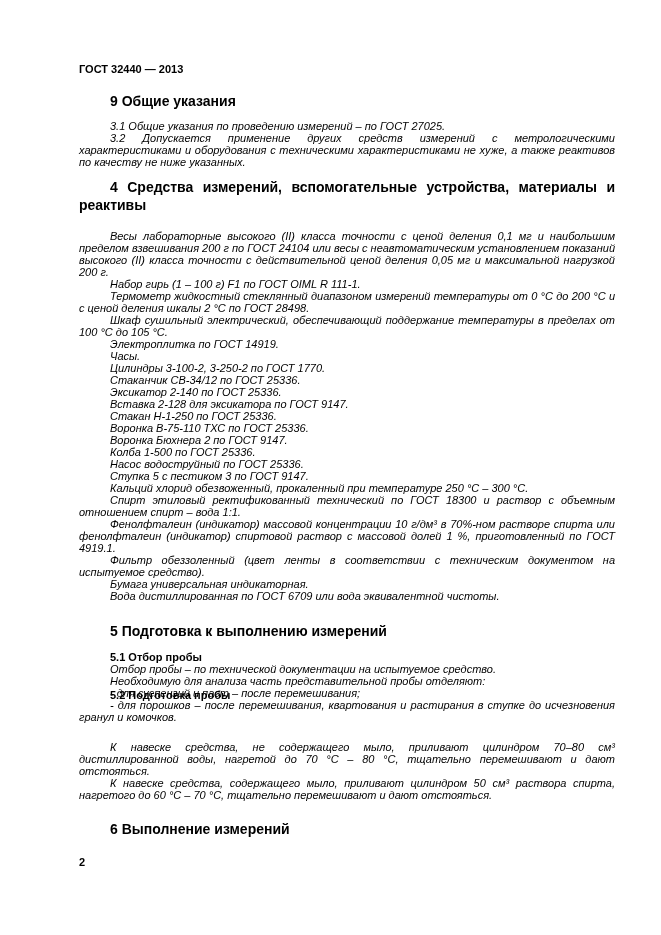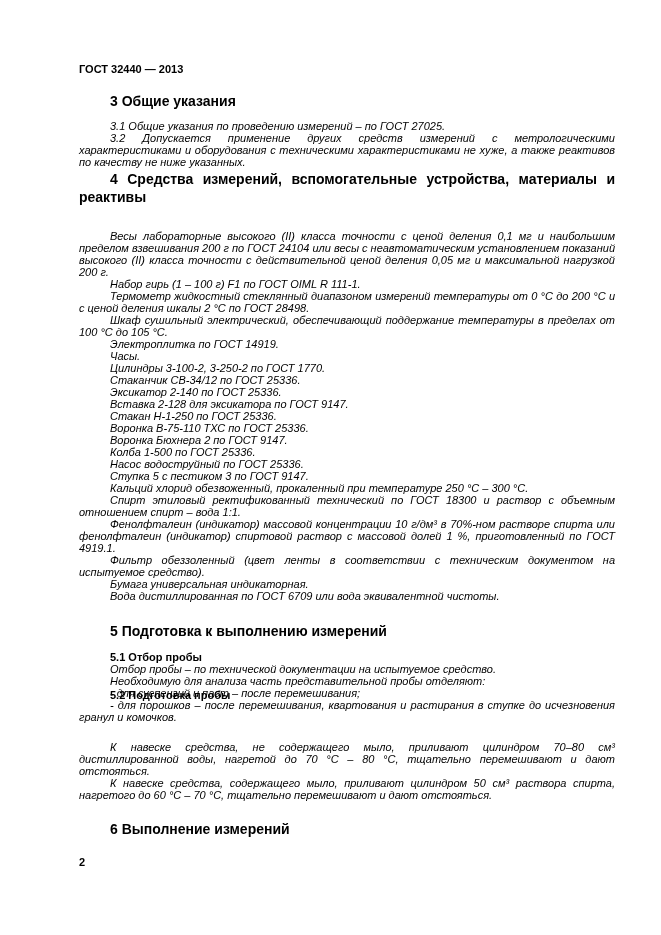--- a/index.html
+++ b/index.html
@@ -12,27 +12,27 @@
   .p { font-size: 11px; line-height: 12px; text-indent: 31px; text-align: justify; margin: 0; }
   .block { position: absolute; left: 0; width: 536px; font-style: italic; }
   .page-num { position: absolute; top: 856px; left: 0; font-weight: bold; font-size: 11px; }
 </style>
 </head>
 <body>
 
 <div class="page">
   <div class="doc-header">ГОСТ 32440 — 2013</div>
 
-  <div class="h1" style="top:92px;">3 Общие указания</div>
+  <div class="h1" style="top:92px;">9 Общие указания</div>
   <div class="block" style="top:120px;">
     <p class="p">3.1 Общие указания по проведению измерений – по ГОСТ 27025.</p>
     <p class="p">3.2 Допускается применение других средств измерений с метрологическими характеристиками и оборудования с техническими характеристиками не хуже, а также реактивов по качеству не ниже указанных.</p>
   </div>
 
-  <div class="h1" style="top:170px;">4 Средства измерений, вспомогательные устройства, материалы и реактивы</div>
+  <div class="h1" style="top:178px;">4 Средства измерений, вспомогательные устройства, материалы и реактивы</div>
   <div class="block" style="top:230px;">
     <p class="p">Весы лабораторные высокого (II) класса точности с ценой деления 0,1 мг и наибольшим пределом взвешивания 200 г по ГОСТ 24104 или весы с неавтоматическим установлением показаний высокого (II) класса точности с действительной ценой деления 0,05 мг и максимальной нагрузкой 200 г.</p>
     <p class="p">Набор гирь (1 – 100 г) F1 по ГОСТ OIML R 111-1.</p>
     <p class="p">Термометр жидкостный стеклянный диапазоном измерений температуры от 0 °С до 200 °С и с ценой деления шкалы 2 °С по ГОСТ 28498.</p>
     <p class="p">Шкаф сушильный электрический, обеспечивающий поддержание температуры в пределах от 100 °С до 105 °С.</p>
     <p class="p">Электроплитка по ГОСТ 14919.</p>
     <p class="p">Часы.</p>
     <p class="p">Цилиндры 3-100-2, 3-250-2 по ГОСТ 1770.</p>
     <p class="p">Стаканчик СВ-34/12 по ГОСТ 25336.</p>
     <p class="p">Эксикатор 2-140 по ГОСТ 25336.</p>

